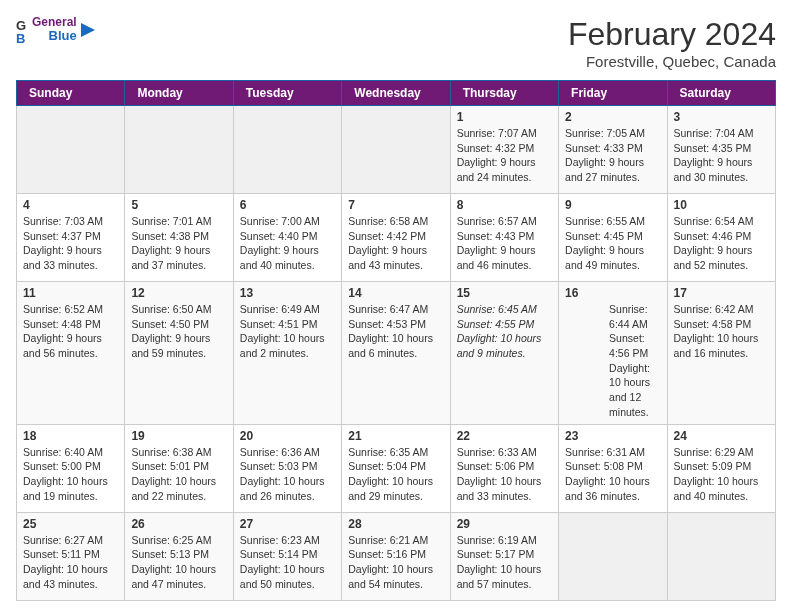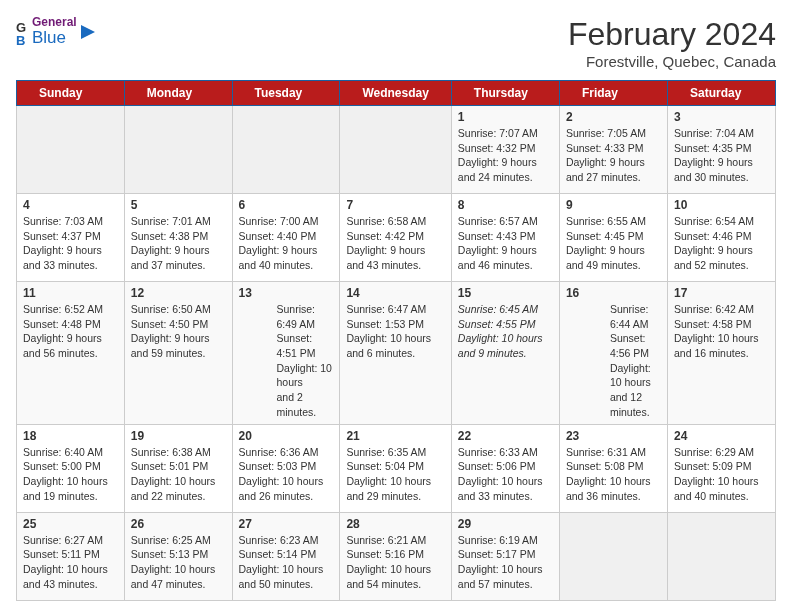--- a/index.html
+++ b/index.html
@@ -32,24 +32,24 @@
     .location {
       font-size: 15px;
       color: #444;
     }
     .calendar {
       width: 100%;
       border-collapse: collapse;
       font-size: 11px;
     }
     .calendar thead tr th {
-      background: #b91c1c;
+      background: #701a75;
       color: #fff;
       text-align: left;
-      padding: 5px 22px;
+      padding: 5px 12px;
       font-size: 12px;
       font-weight: bold;
       border: 1px solid #1a5fa0;
     }
     .calendar tbody tr td {
       vertical-align: top;
       border: 1px solid #ccc;
       padding: 4px 6px;
       width: calc(100% / 7);
       height: 88px;
@@ -82,21 +82,21 @@
 <div class="header">
   <div class="logo">
   <div style="display:flex;flex-direction:column;line-height:1.1;">
     <div style="display:flex;align-items:center;gap:2px;">
       <svg width="14" height="28" viewBox="0 0 14 28">
         <text x="0" y="14" font-size="13" font-weight="bold" fill="#333">G</text>
         <text x="0" y="27" font-size="13" font-weight="bold" fill="#1a6abf">B</text>
       </svg>
       <div>
         <div style="font-size:12px;font-weight:bold;color:#701a75;">General</div>
-        <div style="font-size:17px;font-weight:normal;color:#1a6abf;">Blue</div>
+        <div style="font-size:13px;font-weight:bold;color:#1a6abf;text-align:right;">Blue</div>
       </div>
       <svg width="18" height="18" viewBox="0 0 18 18">
         <polygon points="2,2 16,9 2,16" fill="#1a6abf"></polygon>
       </svg>
     </div>
   </div>
 </div>
   <div class="title-block">
     <div class="month-year">February 2024</div>
     <div class="location">Forestville, Quebec, Canada</div>
@@ -204,29 +204,29 @@
         </td>
         <td>
           <span class="day-num">12</span>
           <div class="day-info" style="white-space: pre-line;">Sunrise: 6:50 AM
 Sunset: 4:50 PM
 Daylight: 9 hours
 and 59 minutes.</div>
         </td>
         <td>
           <span class="day-num">13</span>
-          <div class="day-info" style="white-space: pre-line; margin-left: 38px;">Sunrise: 6:49 AM
+          <div class="day-info" style="white-space: pre-line;">Sunrise: 6:49 AM
 Sunset: 4:51 PM
 Daylight: 10 hours
 and 2 minutes.</div>
         </td>
         <td>
           <span class="day-num">14</span>
           <div class="day-info" style="white-space: pre-line;">Sunrise: 6:47 AM
-Sunset: 1:53 PM
+Sunset: 4:53 PM
 Daylight: 10 hours
 and 6 minutes.</div>
         </td>
         <td>
           <span class="day-num">15</span>
           <div class="day-info" style="white-space: pre-line; font-style: italic;">Sunrise: 6:45 AM
 Sunset: 4:55 PM
 Daylight: 10 hours
 and 9 minutes.</div>
         </td>

